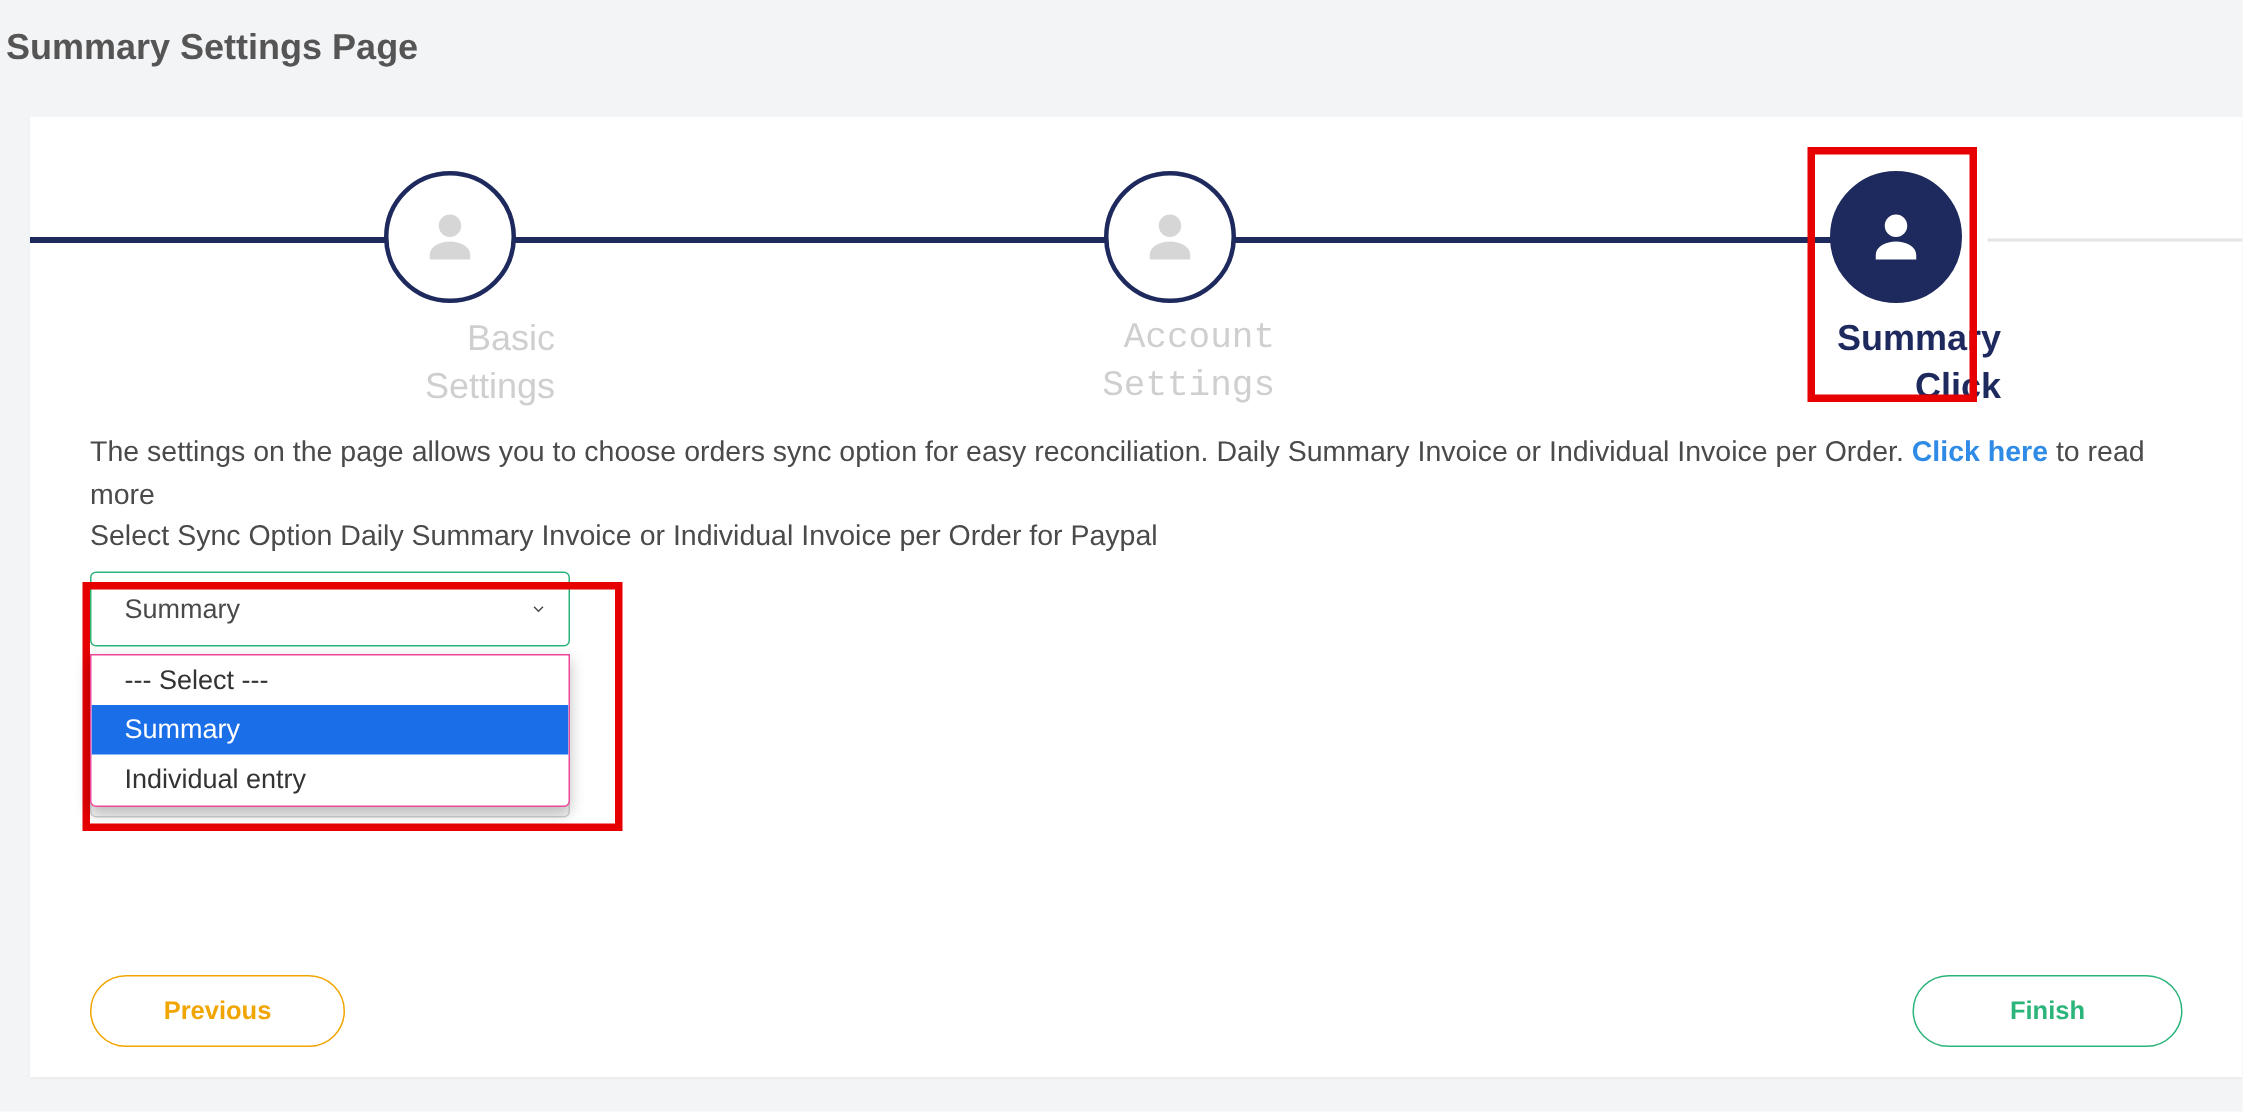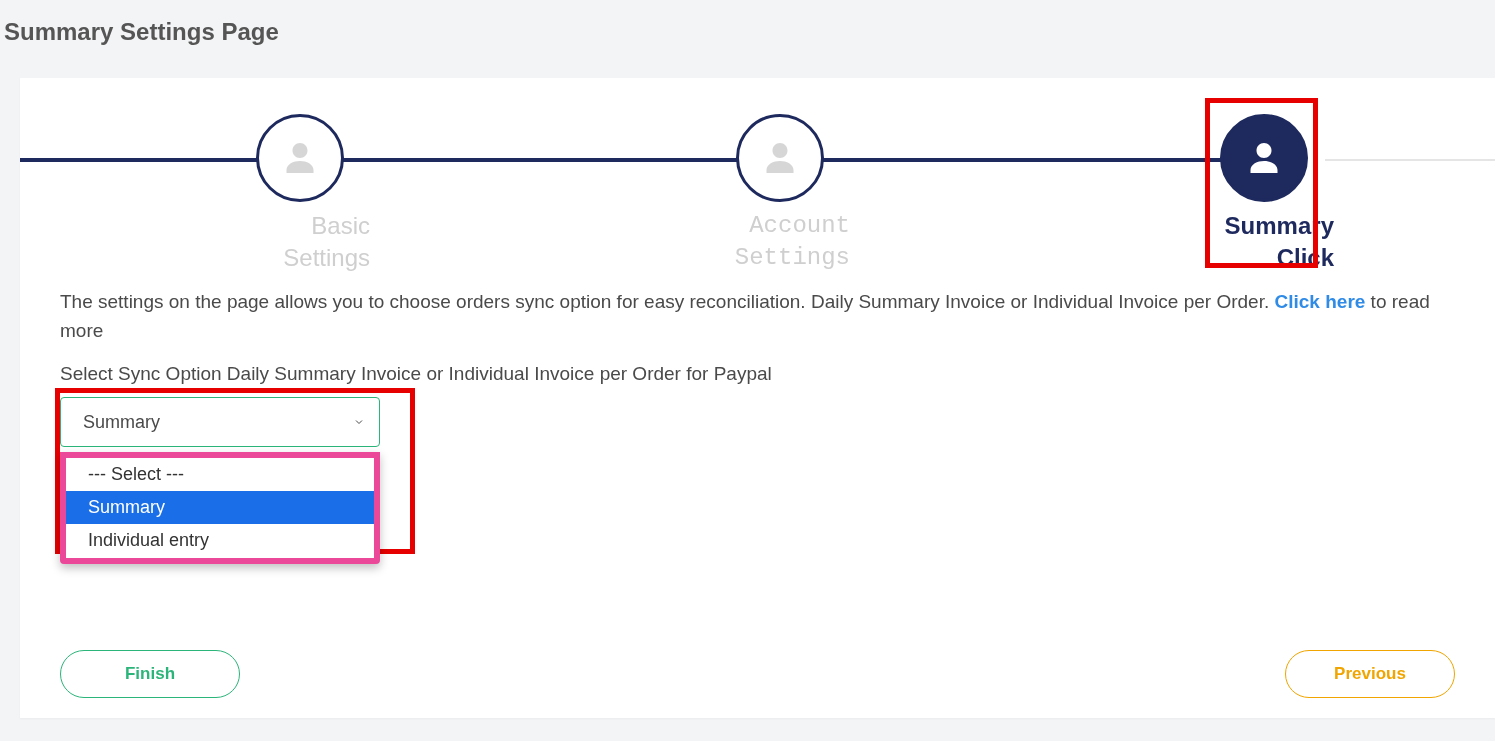--- a/index.html
+++ b/index.html
@@ -92,21 +92,21 @@
     border: 5px solid #e60000;
     pointer-events: none;
   }
   .hl-step3 { top: 20px; left: 1185px; width: 113px; height: 170px; }
   .hl-select { top: 310px; left: 35px; width: 360px; height: 166px; }
 
   
   .body-area { padding: 0 40px; }
   .intro { font-size: 19px; color: #4a4a4a; line-height: 1.5; }
   .intro a { color: #2f8be6; text-decoration: none; font-weight: bold; }
-  .select-label { margin-top: 18px; font-size: 19px; color: #4a4a4a; }
+  .select-label { margin-top: 2px; font-size: 19px; color: #4a4a4a; }
 
   
   .select-group {
     position: relative;
     margin-top: 12px;
     width: 320px;
   }
   .select-box {
     width: 320px;
     height: 50px;
@@ -120,21 +120,21 @@
     cursor: pointer;
   }
   .chev { width: 12px; height: 12px; }
   .chev path { stroke: #4a4a4a; stroke-width: 2; fill: none; }
 
   .dropdown {
     position: absolute;
     top: 55px; left: 0;
     width: 320px;
     background: #fff;
-    border: 6px solid #ec4899;
+    border: 1px solid #ec4899;
     border-radius: 0 0 4px 4px;
     box-shadow: 0 4px 10px rgba(0,0,0,0.25);
     overflow: hidden;
     z-index: 3;
   }
   .dropdown .opt {
     padding: 4px 22px;
     font-size: 18px;
     color: #333;
     cursor: pointer;
@@ -244,17 +244,17 @@
         <div class="opt">Individual entry</div>
       </div>
 
       <div class="ghost-select">--- Select Account ---</div>
     </div>
   </div>
 
   <div class="highlight-box hl-select"></div>
 
   <div class="footer">
+    <div class="btn btn-prev">Previous</div>
     <div class="btn btn-finish">Finish</div>
-    <div class="btn btn-prev">Previous</div>
   </div>
 
 </div>
 
 </body></html>

